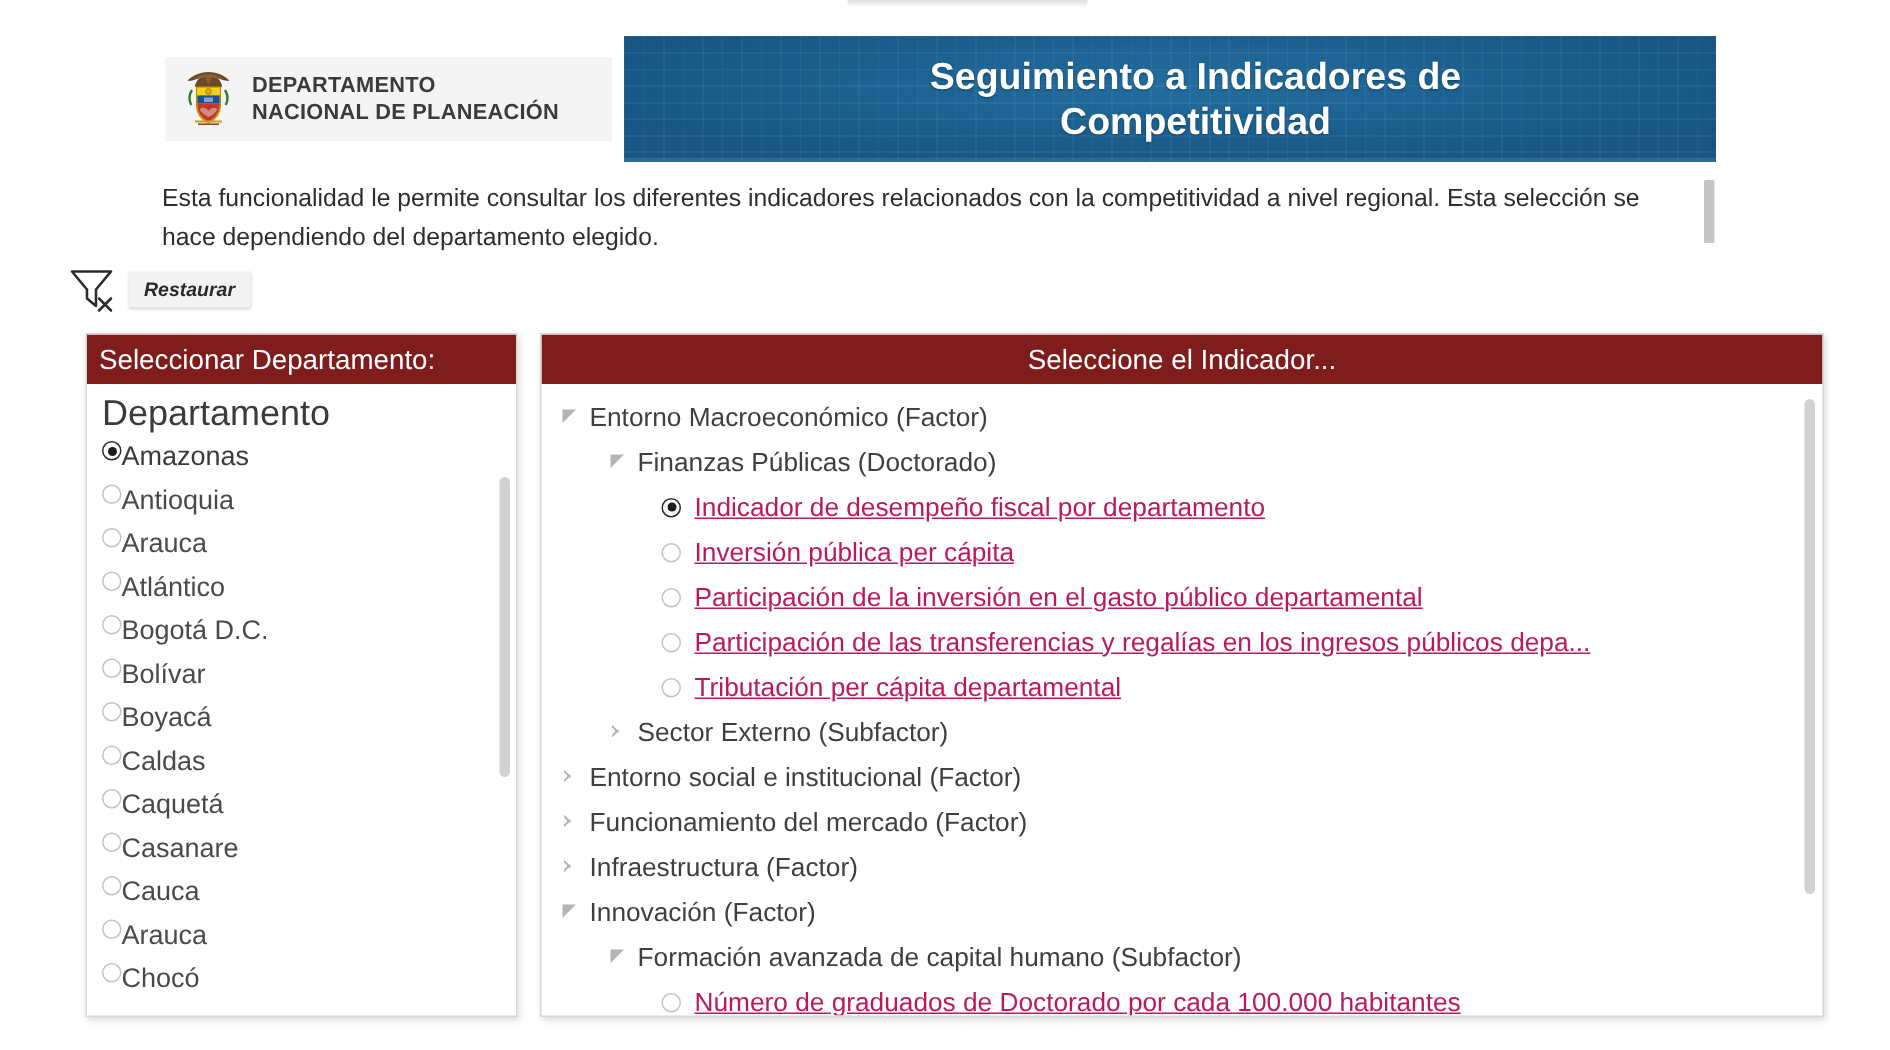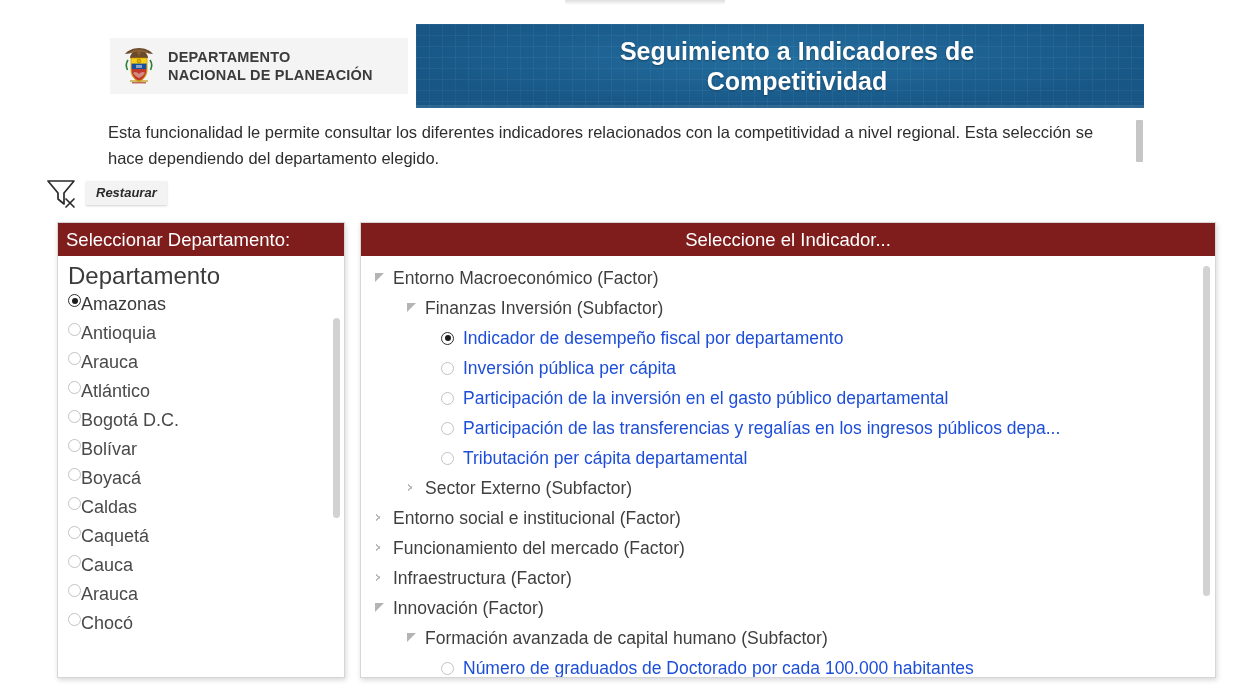--- a/index.html
+++ b/index.html
@@ -231,21 +231,21 @@
     transform: skewX(0deg);
     clip-path: polygon(0 0, 100% 50%, 0 100%);
     border: none;
     background: linear-gradient(135deg, transparent 48%, #b9b9b9 48%, #b9b9b9 62%, transparent 62%),
                 linear-gradient(45deg,  transparent 48%, #b9b9b9 48%, #b9b9b9 62%, transparent 62%);
   }
   .tree-label {
     font-size: 17.5px;
     color: #3f3f3f;
   }
-  .tree-row.leaf .tree-label { color: #1d4ed8; }
+  .tree-row.leaf .tree-label { color: #be185d; text-decoration: underline; }
   .tree-row .radio { margin-right: 9px; }
 
   .indent-0 { padding-left: 14px; }
   .indent-1 { padding-left: 46px; }
   .indent-2 { padding-left: 80px; }
 
   .panel-tree .panel-body { overflow: hidden; }
 </style>
 </head>
 <body>
@@ -324,20 +324,24 @@
         <div class="radio-row">
           <span class="radio"></span>
           <span class="radio-label">Caldas</span>
         </div>
         <div class="radio-row">
           <span class="radio"></span>
           <span class="radio-label">Caquetá</span>
         </div>
         <div class="radio-row">
           <span class="radio"></span>
+          <span class="radio-label">Casanare</span>
+        </div>
+        <div class="radio-row">
+          <span class="radio"></span>
           <span class="radio-label">Cauca</span>
         </div>
         <div class="radio-row">
           <span class="radio"></span>
           <span class="radio-label">Arauca</span>
         </div>
         <div class="radio-row">
           <span class="radio"></span>
           <span class="radio-label">Chocó</span>
         </div>
@@ -351,21 +355,21 @@
 <div class="panel panel-tree">
   <div class="panel-head center">Seleccione el Indicador...</div>
   <div class="panel-body">
     <div class="tree" id="tree-list">
         <div class="tree-row indent-0">
           <span class="twisty expanded"></span>
           <span class="tree-label">Entorno Macroeconómico (Factor)</span>
         </div>
         <div class="tree-row indent-1">
           <span class="twisty expanded"></span>
-          <span class="tree-label">Finanzas Inversión (Subfactor)</span>
+          <span class="tree-label">Finanzas Públicas (Doctorado)</span>
         </div>
         <div class="tree-row indent-2 leaf">
           <span class="radio on"></span>
           <span class="tree-label">Indicador de desempeño fiscal por departamento</span>
         </div>
         <div class="tree-row indent-2 leaf">
           <span class="radio"></span>
           <span class="tree-label">Inversión pública per cápita</span>
         </div>
         <div class="tree-row indent-2 leaf">

